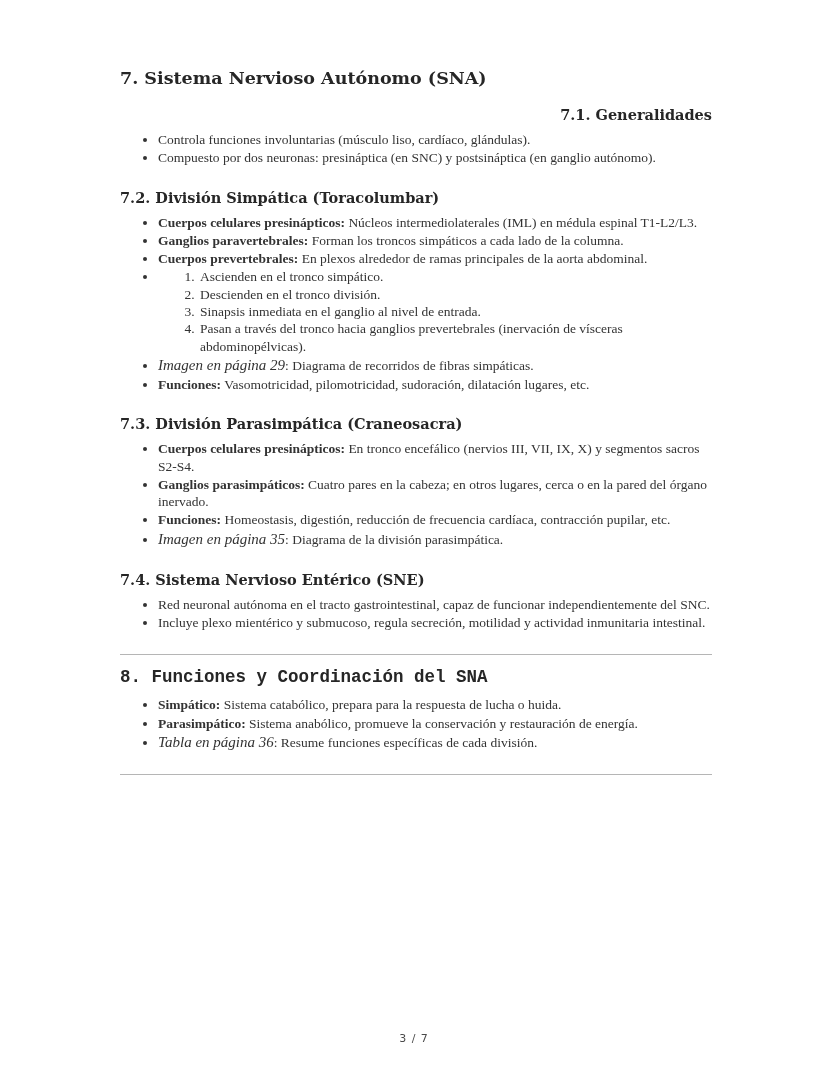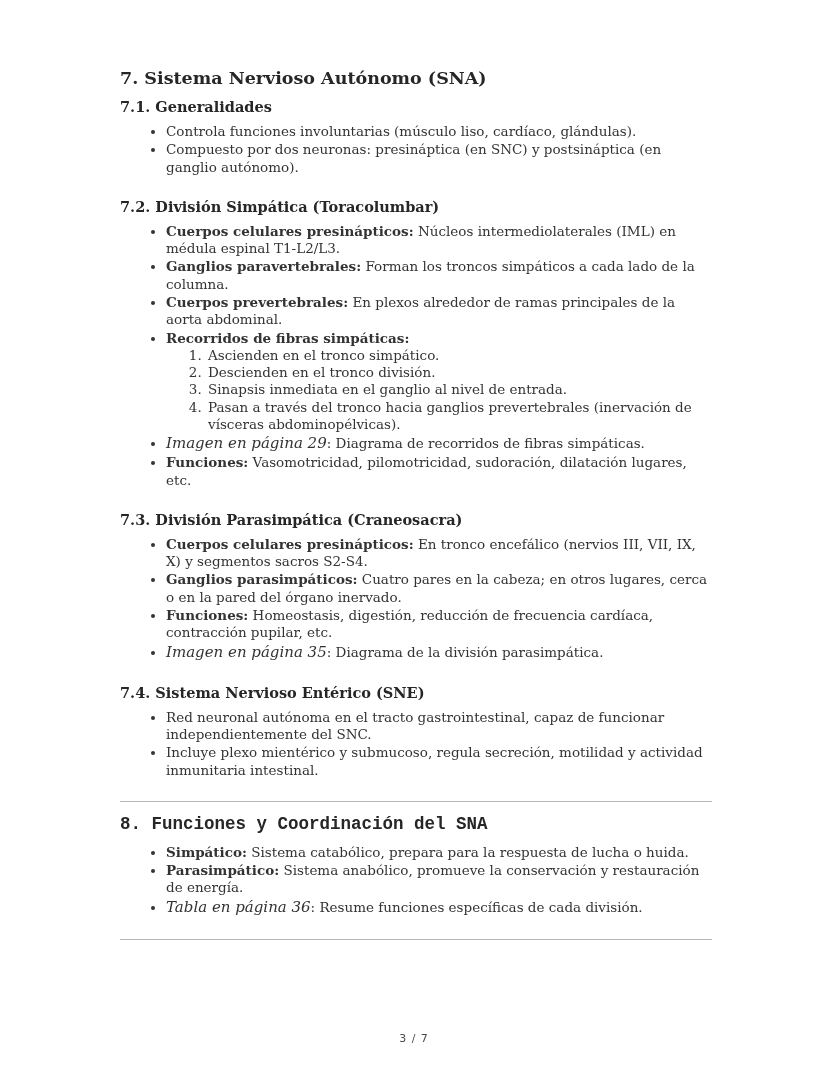--- a/index.html
+++ b/index.html
@@ -27,28 +27,28 @@
     margin: 0 0 0 0;
     line-height: 1.25;
   }
   .h2 {
     font-size: 14.5px;
     font-weight: bold;
     color: #262626;
     margin: 22px 0 7px 0;
     line-height: 1.25;
   }
-  .h1 + .h2 { margin-top: 8px; }
+  .h1 + .h2 { margin-top: 16px; text-align: right; }
   .h1.after-rule { margin: 8px 0 8px 0; font-family: Liberation Mono, monospace; }
   ul.bullets {
     margin: 0;
     padding: 0 0 0 38px;
     list-style: disc;
   }
-  ul.bullets > li { margin: 0 0 1px 8px; padding: 0; }
+  ul.bullets > li { margin: 0 0 1px 0; padding: 0; font-family: Liberation Serif, serif; }
   ol.sublist {
     margin: 0;
     padding: 0 0 0 40px;
     list-style: decimal;
   }
   ol.sublist > li { margin: 0; padding: 0 0 0 2px; }
   .b { font-weight: bold; }
   .i { font-style: italic; font-size: 15px; }
   hr.rule {
     border: none;
@@ -81,21 +81,20 @@
       <li><span>Controla funciones involuntarias (músculo liso, cardíaco, glándulas).</span></li>
       <li><span>Compuesto por dos neuronas: presináptica (en SNC) y postsináptica (en ganglio autónomo).</span></li>
     </ul>
 
     <h2 class="h2">7.2. División Simpática (Toracolumbar)</h2>
     <ul class="bullets">
       <li><span class="b">Cuerpos celulares presinápticos:</span><span> Núcleos intermediolaterales (IML) en médula espinal T1-L2/L3.</span></li>
       <li><span class="b">Ganglios paravertebrales:</span><span> Forman los troncos simpáticos a cada lado de la columna.</span></li>
       <li><span class="b">Cuerpos prevertebrales:</span><span> En plexos alrededor de ramas principales de la aorta abdominal.</span></li>
       <li>
-        <span class="b">Recorridos de fibras simpáticas:</span>
         <ol class="sublist">
           <li>Ascienden en el tronco simpático.</li>
           <li>Descienden en el tronco división.</li>
           <li>Sinapsis inmediata en el ganglio al nivel de entrada.</li>
           <li>Pasan a través del tronco hacia ganglios prevertebrales (inervación de vísceras abdominopélvicas).</li>
         </ol>
       </li>
       <li><span class="i">Imagen en página 29</span><span>: Diagrama de recorridos de fibras simpáticas.</span></li>
       <li><span class="b">Funciones:</span><span> Vasomotricidad, pilomotricidad, sudoración, dilatación lugares, etc.</span></li>
     </ul>

